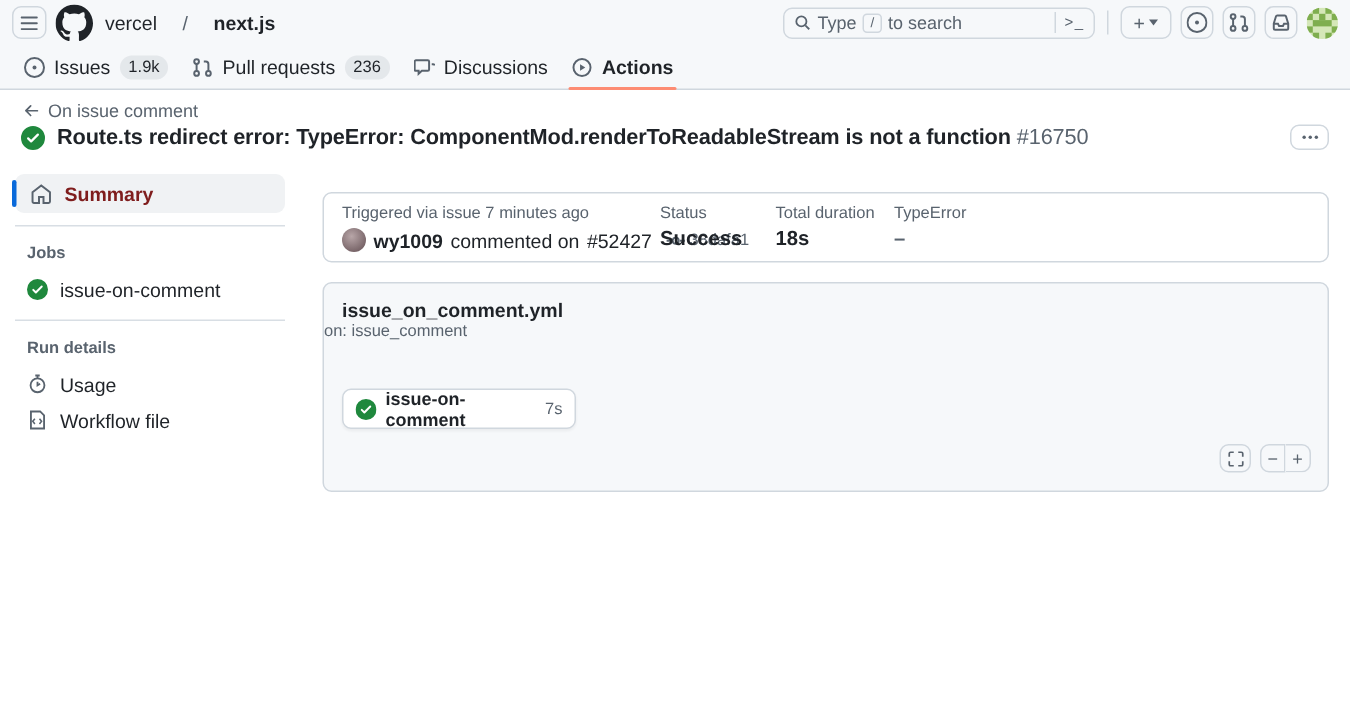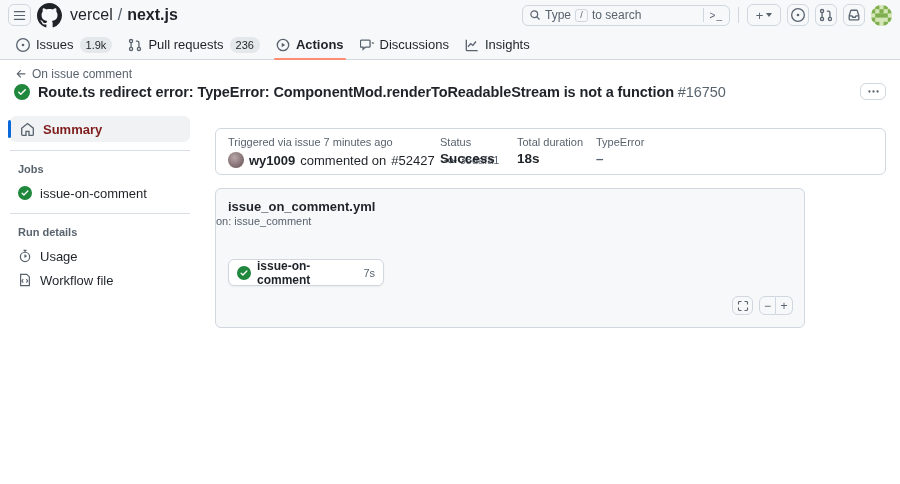--- a/index.html
+++ b/index.html
@@ -10,21 +10,21 @@
   
   .gh-header { position:absolute; top:0; left:0; width:900px; height:60px;
     background:#f6f8fa; border-bottom:1px solid #d0d7de; }
   .header-top { position:absolute; top:0; left:0; right:0; height:30px;
     display:flex; align-items:center; padding:0 8px; }
   .icon-btn { display:inline-flex; align-items:center; justify-content:center;
     border:1px solid #d0d7de; border-radius:6px; background:transparent;
     color:#59636e; height:22px; cursor:pointer; }
   .hamburger { width:23px; }
   .gh-logo { width:25px; height:25px; margin-left:6px; color:#1f2328; display:flex; align-items:center; }
-  .crumb { margin-left:8px; font-size:16px; display:flex; align-items:center; gap:5px; }
+  .crumb { margin-left:8px; font-size:13px; display:flex; align-items:center; gap:17px; }
   .crumb a { color:#1f2328; text-decoration:none; }
   .crumb .sep { color:#59636e; }
   .crumb .repo { font-weight:700; }
   .header-right { margin-left:auto; display:flex; align-items:center; gap:6px; }
   .search-box { width:208px; height:21px; border:1px solid #d0d7de; border-radius:6px;
     display:flex; align-items:center; padding:0 6px; color:#59636e; font-size:12px; gap:4px;
     background:#f6f8fa; cursor:text; }
   .search-box .grow { flex:1; }
   .kbd-slash { display:inline-flex; align-items:center; justify-content:center;
     width:13px; height:13px; border:1px solid #d0d7de; border-radius:3px; font-size:9px; }
@@ -75,21 +75,21 @@
     border:1px solid #d0d7de; border-radius:6px; background:#fff; }
   .sc-label { position:absolute; top:7px; font-size:11px; color:#59636e; }
   .sc-value { position:absolute; top:22px; font-size:13.5px; font-weight:700; }
   .trig-block { position:absolute; left:12px; top:7px; }
   .trig-line { font-size:11px; color:#59636e; }
   .actor-line { margin-top:4px; display:flex; align-items:center; gap:5px; font-size:13px; }
   .avatar-16 { width:16px; height:16px; border-radius:50%; overflow:hidden; display:block; }
   .actor-name { font-weight:700; cursor:pointer; }
   .sha-wrap { display:flex; align-items:center; gap:3px; color:#59636e; font-size:11px; margin-left:4px; }
 
-  .graph-card { position:absolute; top:188px; left:215px; width:590px; height:140px;
+  .graph-card { position:absolute; top:188px; left:215px; width:671px; height:140px;
     border:1px solid #d0d7de; border-radius:6px; background:#f6f8fa; }
   .wf-title { position:absolute; top:10px; left:12px; font-size:13px; font-weight:700; }
   .wf-sub { position:absolute; top:26px; left:0; font-size:11px; color:#59636e; }
   .job-card { position:absolute; top:70px; left:12px; width:156px; height:27px;
     background:#fff; border:1px solid #d0d7de; border-radius:6px;
     display:flex; align-items:center; gap:6px; padding:0 8px; cursor:pointer;
     box-shadow:0 1px 2px rgba(31,35,40,.06); }
   .job-card .job-name { font-size:12px; font-weight:600; flex:1; }
   .job-card .job-dur { font-size:11px; color:#59636e; }
 
@@ -202,46 +202,37 @@
             <svg width="14" height="14" viewBox="0 0 16 16" fill="none" stroke="currentColor" stroke-width="1.5">
               <circle cx="3.5" cy="3.5" r="1.8"></circle>
               <circle cx="3.5" cy="12.5" r="1.8"></circle>
               <circle cx="12.5" cy="12.5" r="1.8"></circle>
               <path d="M3.5 5.3v5.4M9 3.5h1.5a2 2 0 0 1 2 2v5.2"></path>
             </svg>
           </span>
         <span>Pull requests</span>
         <span class="pill">236</span>
       </a>
+      <a class="tab">
+        <span class="t-icon">
+            <svg width="14" height="14" viewBox="0 0 16 16" fill="none" stroke="currentColor" stroke-width="1.5">
+              <path d="M1.5 2.5h9a1 1 0 0 1 1 1v6a1 1 0 0 1-1 1H6l-2.5 2.3V10.5h-2a1 1 0 0 1-1-1v-6a1 1 0 0 1 1-1Z"></path>
+              <path d="M13.5 5.5h1a1 1 0 0 1 1 1"></path>
+            </svg>
+          </span>
+        <span>Discussions</span>
+      </a>
       <a class="tab selected">
         <span class="t-icon">
             <svg width="14" height="14" viewBox="0 0 16 16" fill="none" stroke="currentColor" stroke-width="1.5">
               <circle cx="8" cy="8" r="6.5"></circle>
               <path d="M6.5 5.5v5l4-2.5Z" fill="currentColor" stroke="none"></path>
             </svg>
           </span>
         <span>Actions</span>
-      </a>
-      <a class="tab">
-        <span class="t-icon">
-            <svg width="14" height="14" viewBox="0 0 16 16" fill="none" stroke="currentColor" stroke-width="1.5">
-              <path d="M1.5 2.5h9a1 1 0 0 1 1 1v6a1 1 0 0 1-1 1H6l-2.5 2.3V10.5h-2a1 1 0 0 1-1-1v-6a1 1 0 0 1 1-1Z"></path>
-              <path d="M13.5 5.5h1a1 1 0 0 1 1 1"></path>
-            </svg>
-          </span>
-        <span>Discussions</span>
-      </a>
-      <a class="tab">
-        <span class="t-icon">
-            <svg width="14" height="14" viewBox="0 0 16 16" fill="none" stroke="currentColor" stroke-width="1.5">
-              <path d="M1.5 2v11.5a1 1 0 0 0 1 1H14.5"></path>
-              <path d="m3.5 10 3-3.5 2.5 2 3.5-4.5"></path>
-            </svg>
-          </span>
-        <span>Insights</span>
       </a>
     </nav>
   </header>
 
   <a class="back-link">
     <span>
       <svg width="12" height="12" viewBox="0 0 16 16" fill="#59636e">
           <path d="M7.78 12.53a.75.75 0 0 1-1.06 0L2.47 8.28a.75.75 0 0 1 0-1.06l4.25-4.25a.75.75 0 1 1 1.06 1.06L4.81 7h8.44a.75.75 0 0 1 0 1.5H4.81l2.97 2.97a.75.75 0 0 1 0 1.06Z"></path>
         </svg>
     </span>

